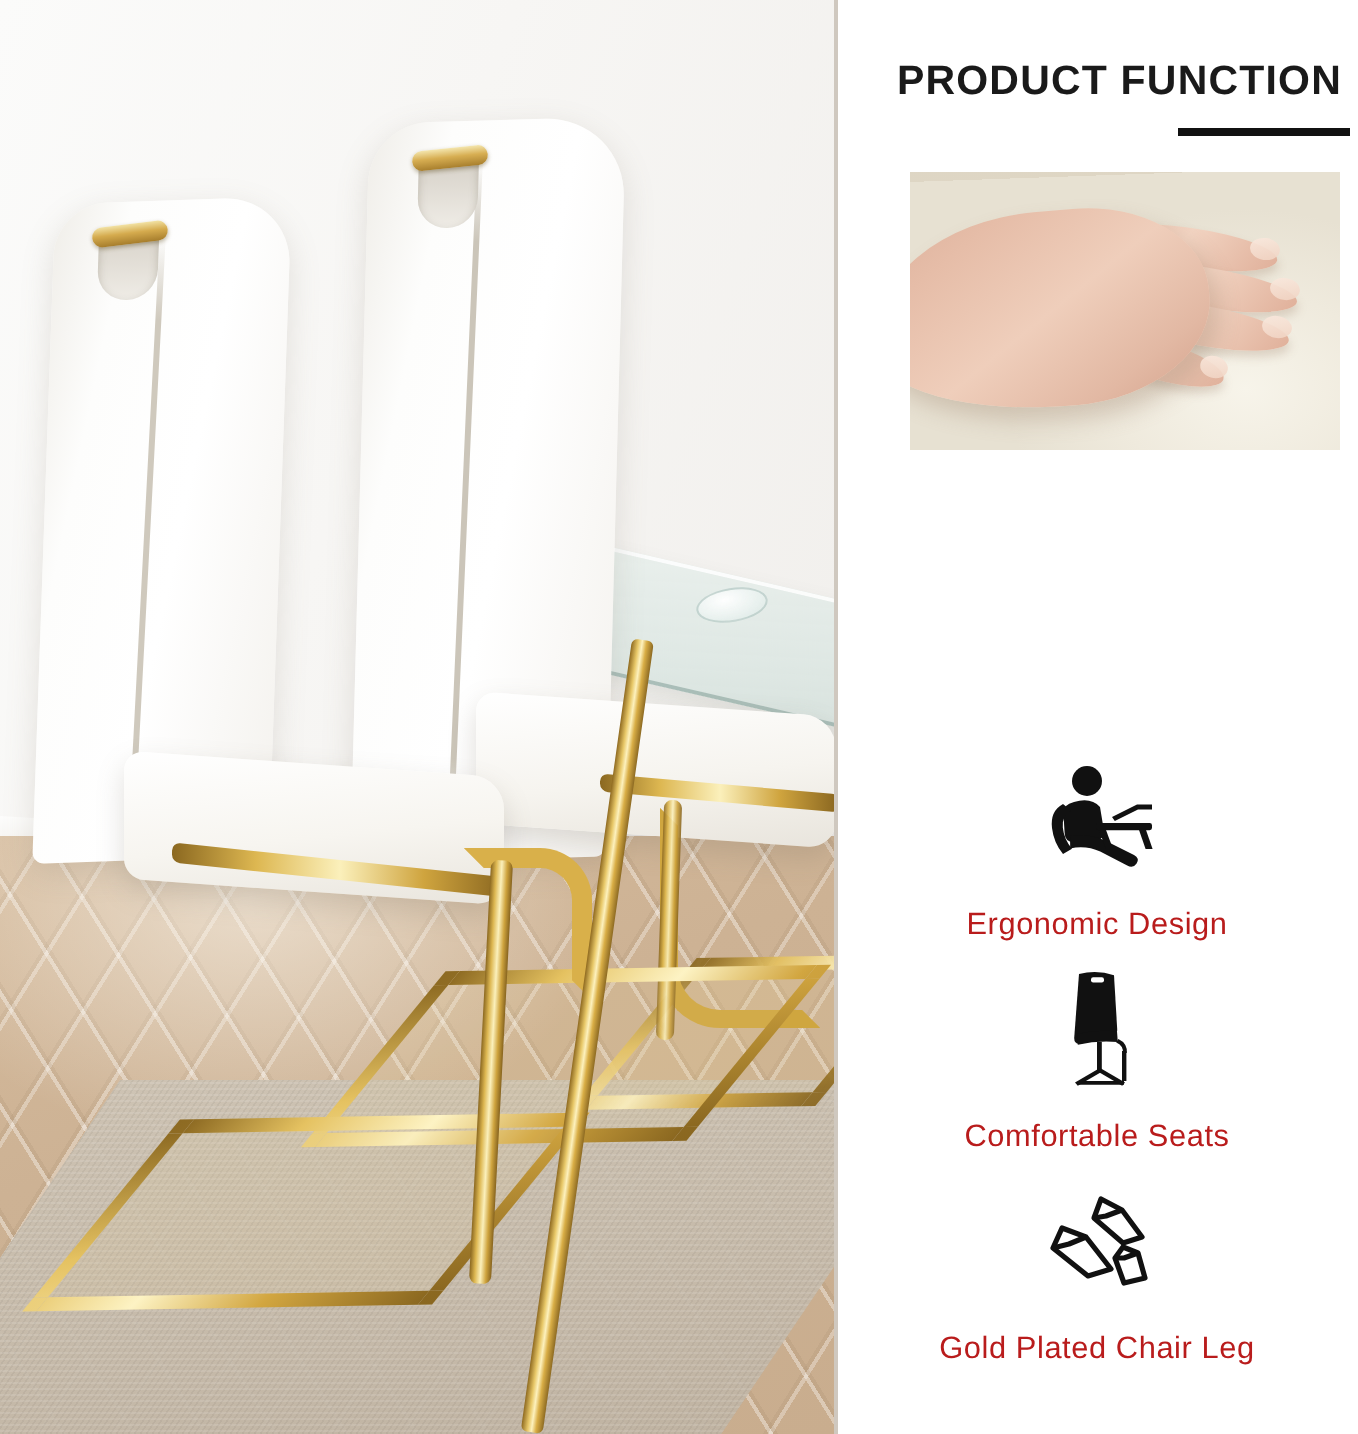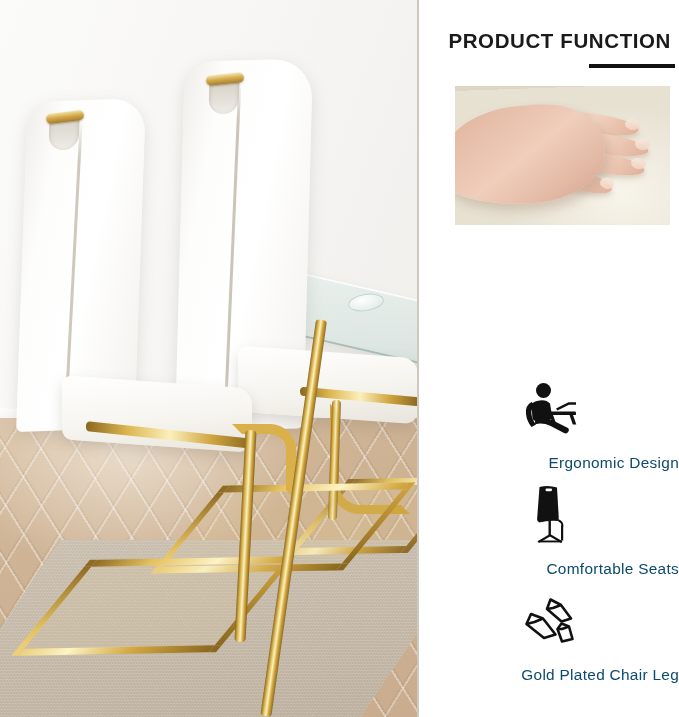--- a/index.html
+++ b/index.html
@@ -390,23 +390,22 @@
   .feature-icon {
     height: 62px;
     display: flex;
     align-items: flex-end;
     justify-content: center;
   }
   .feature-label {
     margin-top: 14px;
     font-size: 15.4px;
     letter-spacing: .3px;
-    color: #0c4a6e;
+    color: #b91c1c;
     white-space: nowrap;
-    text-align: right;
   }
   .f-ergo { top: 378px; }
   .f-comfy { top: 484px; }
   .f-gold { top: 590px; }
 </style>
 </head>
 <body>
 
 <div class="page">
 

